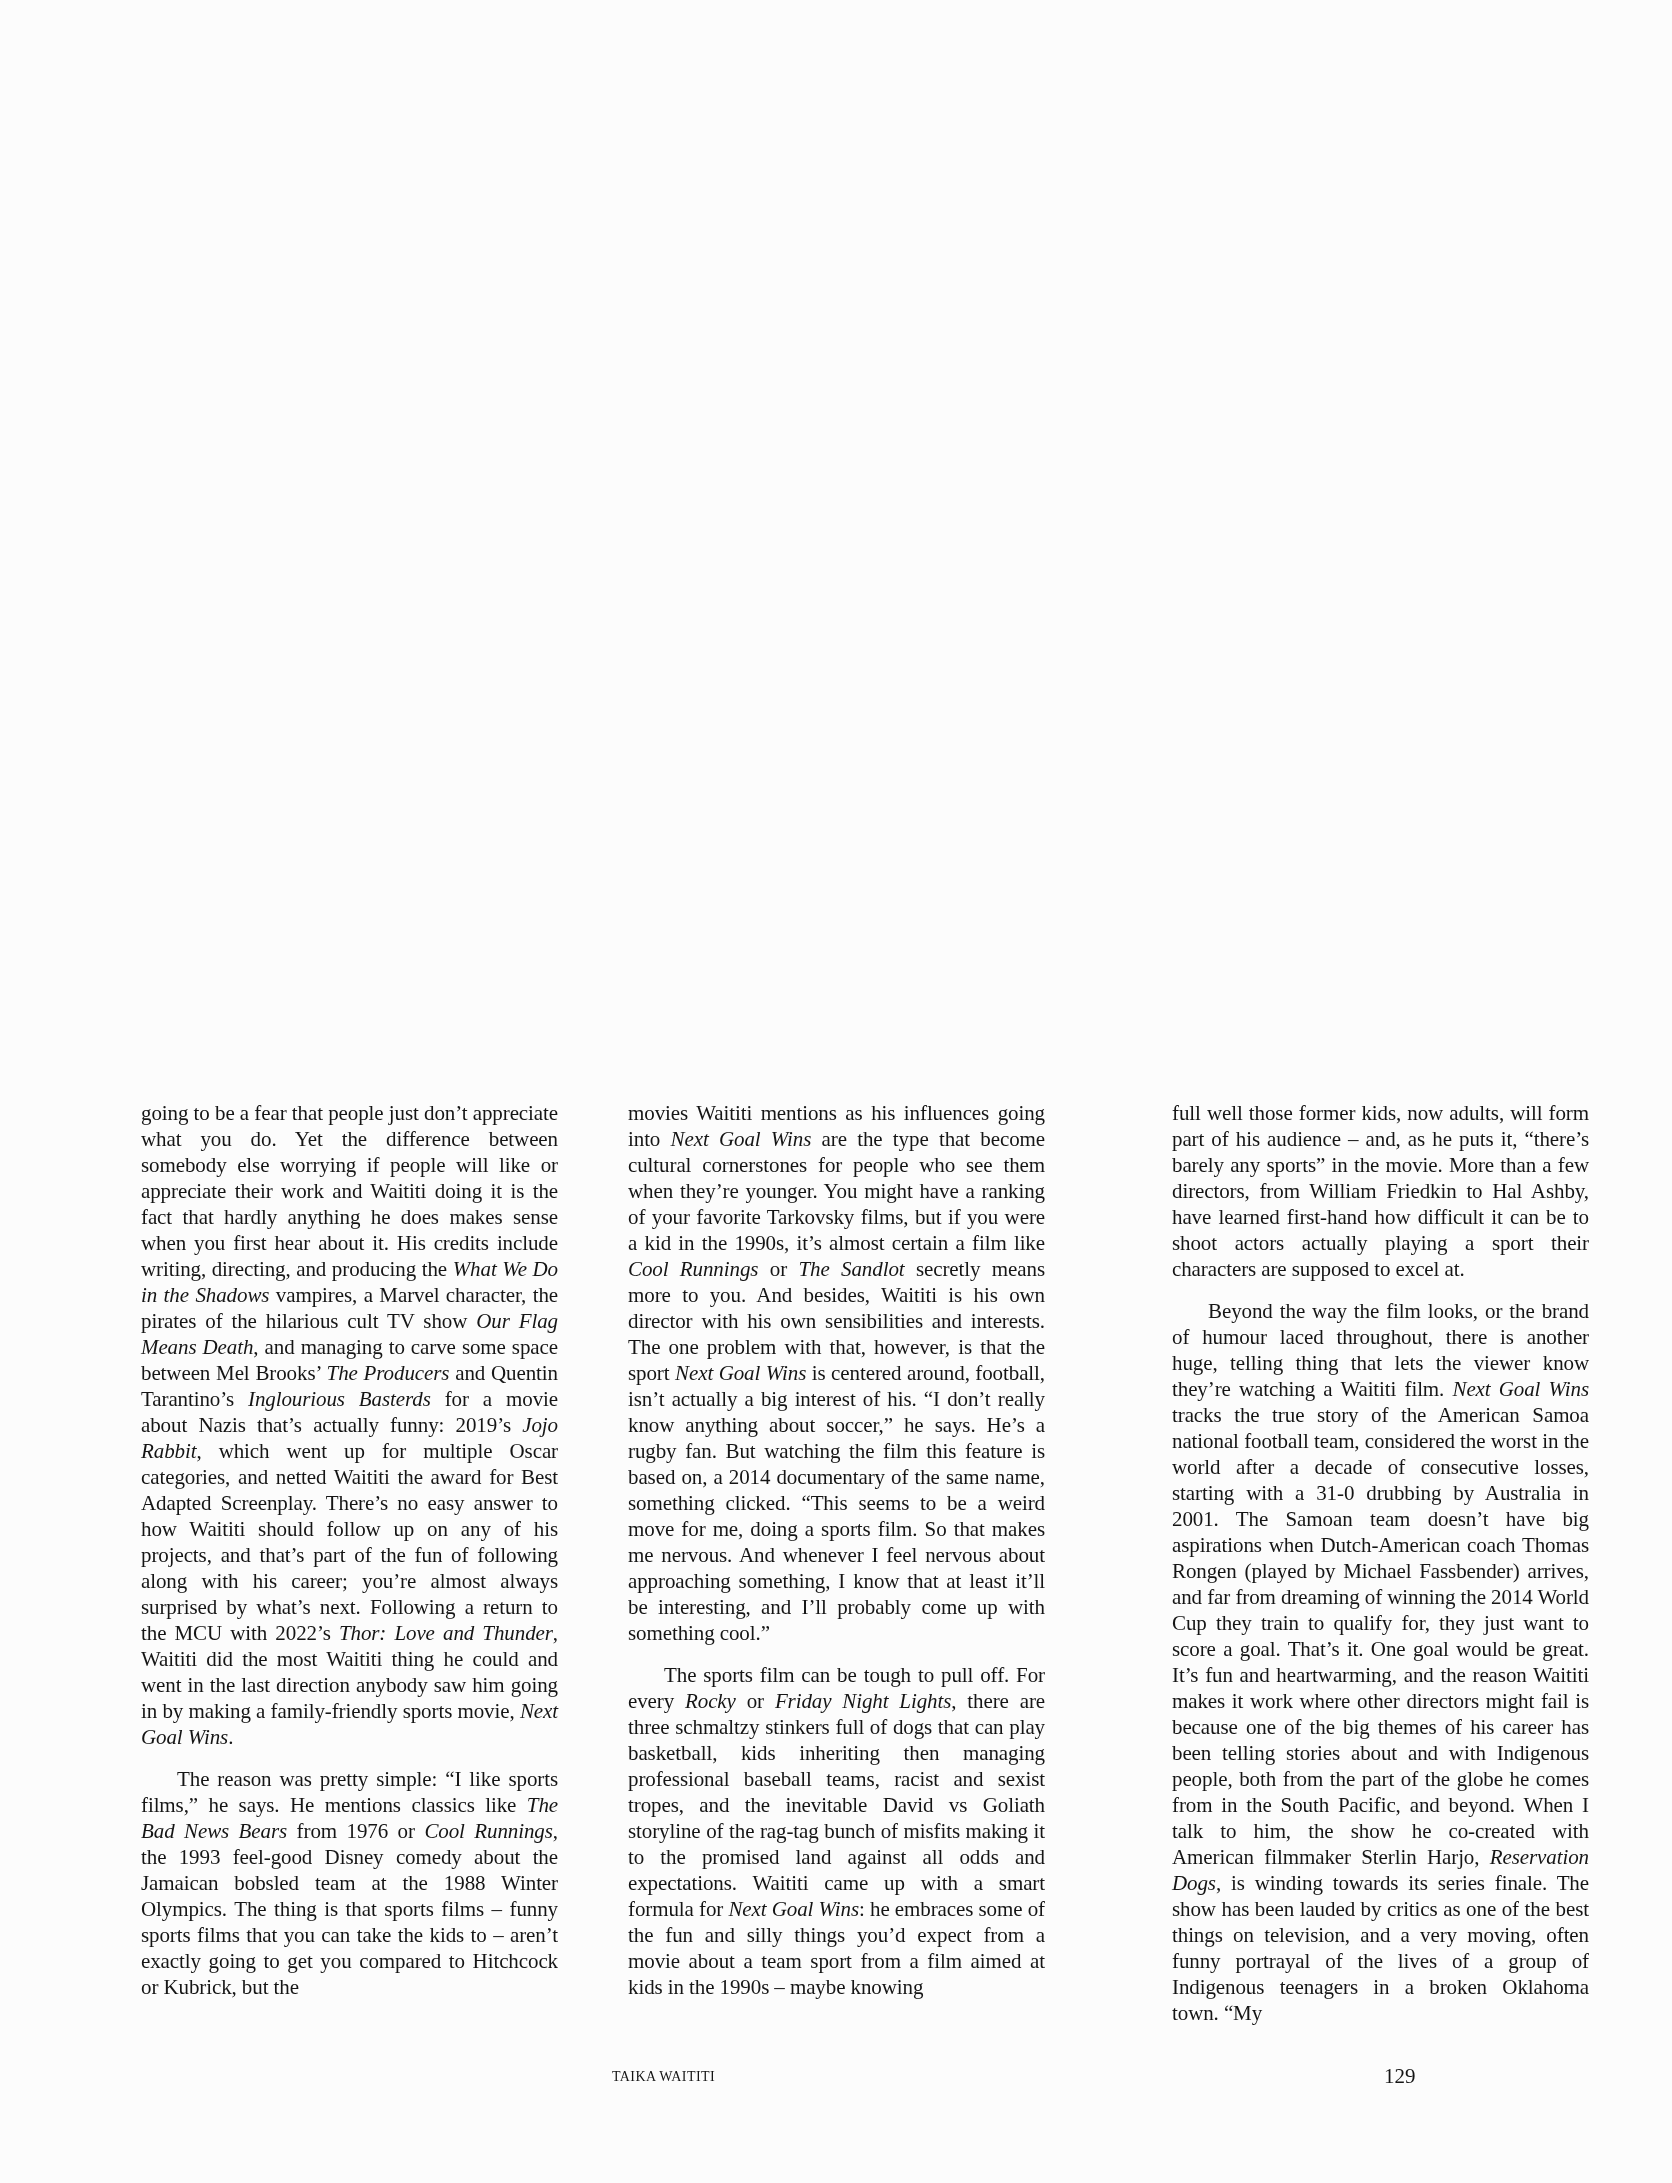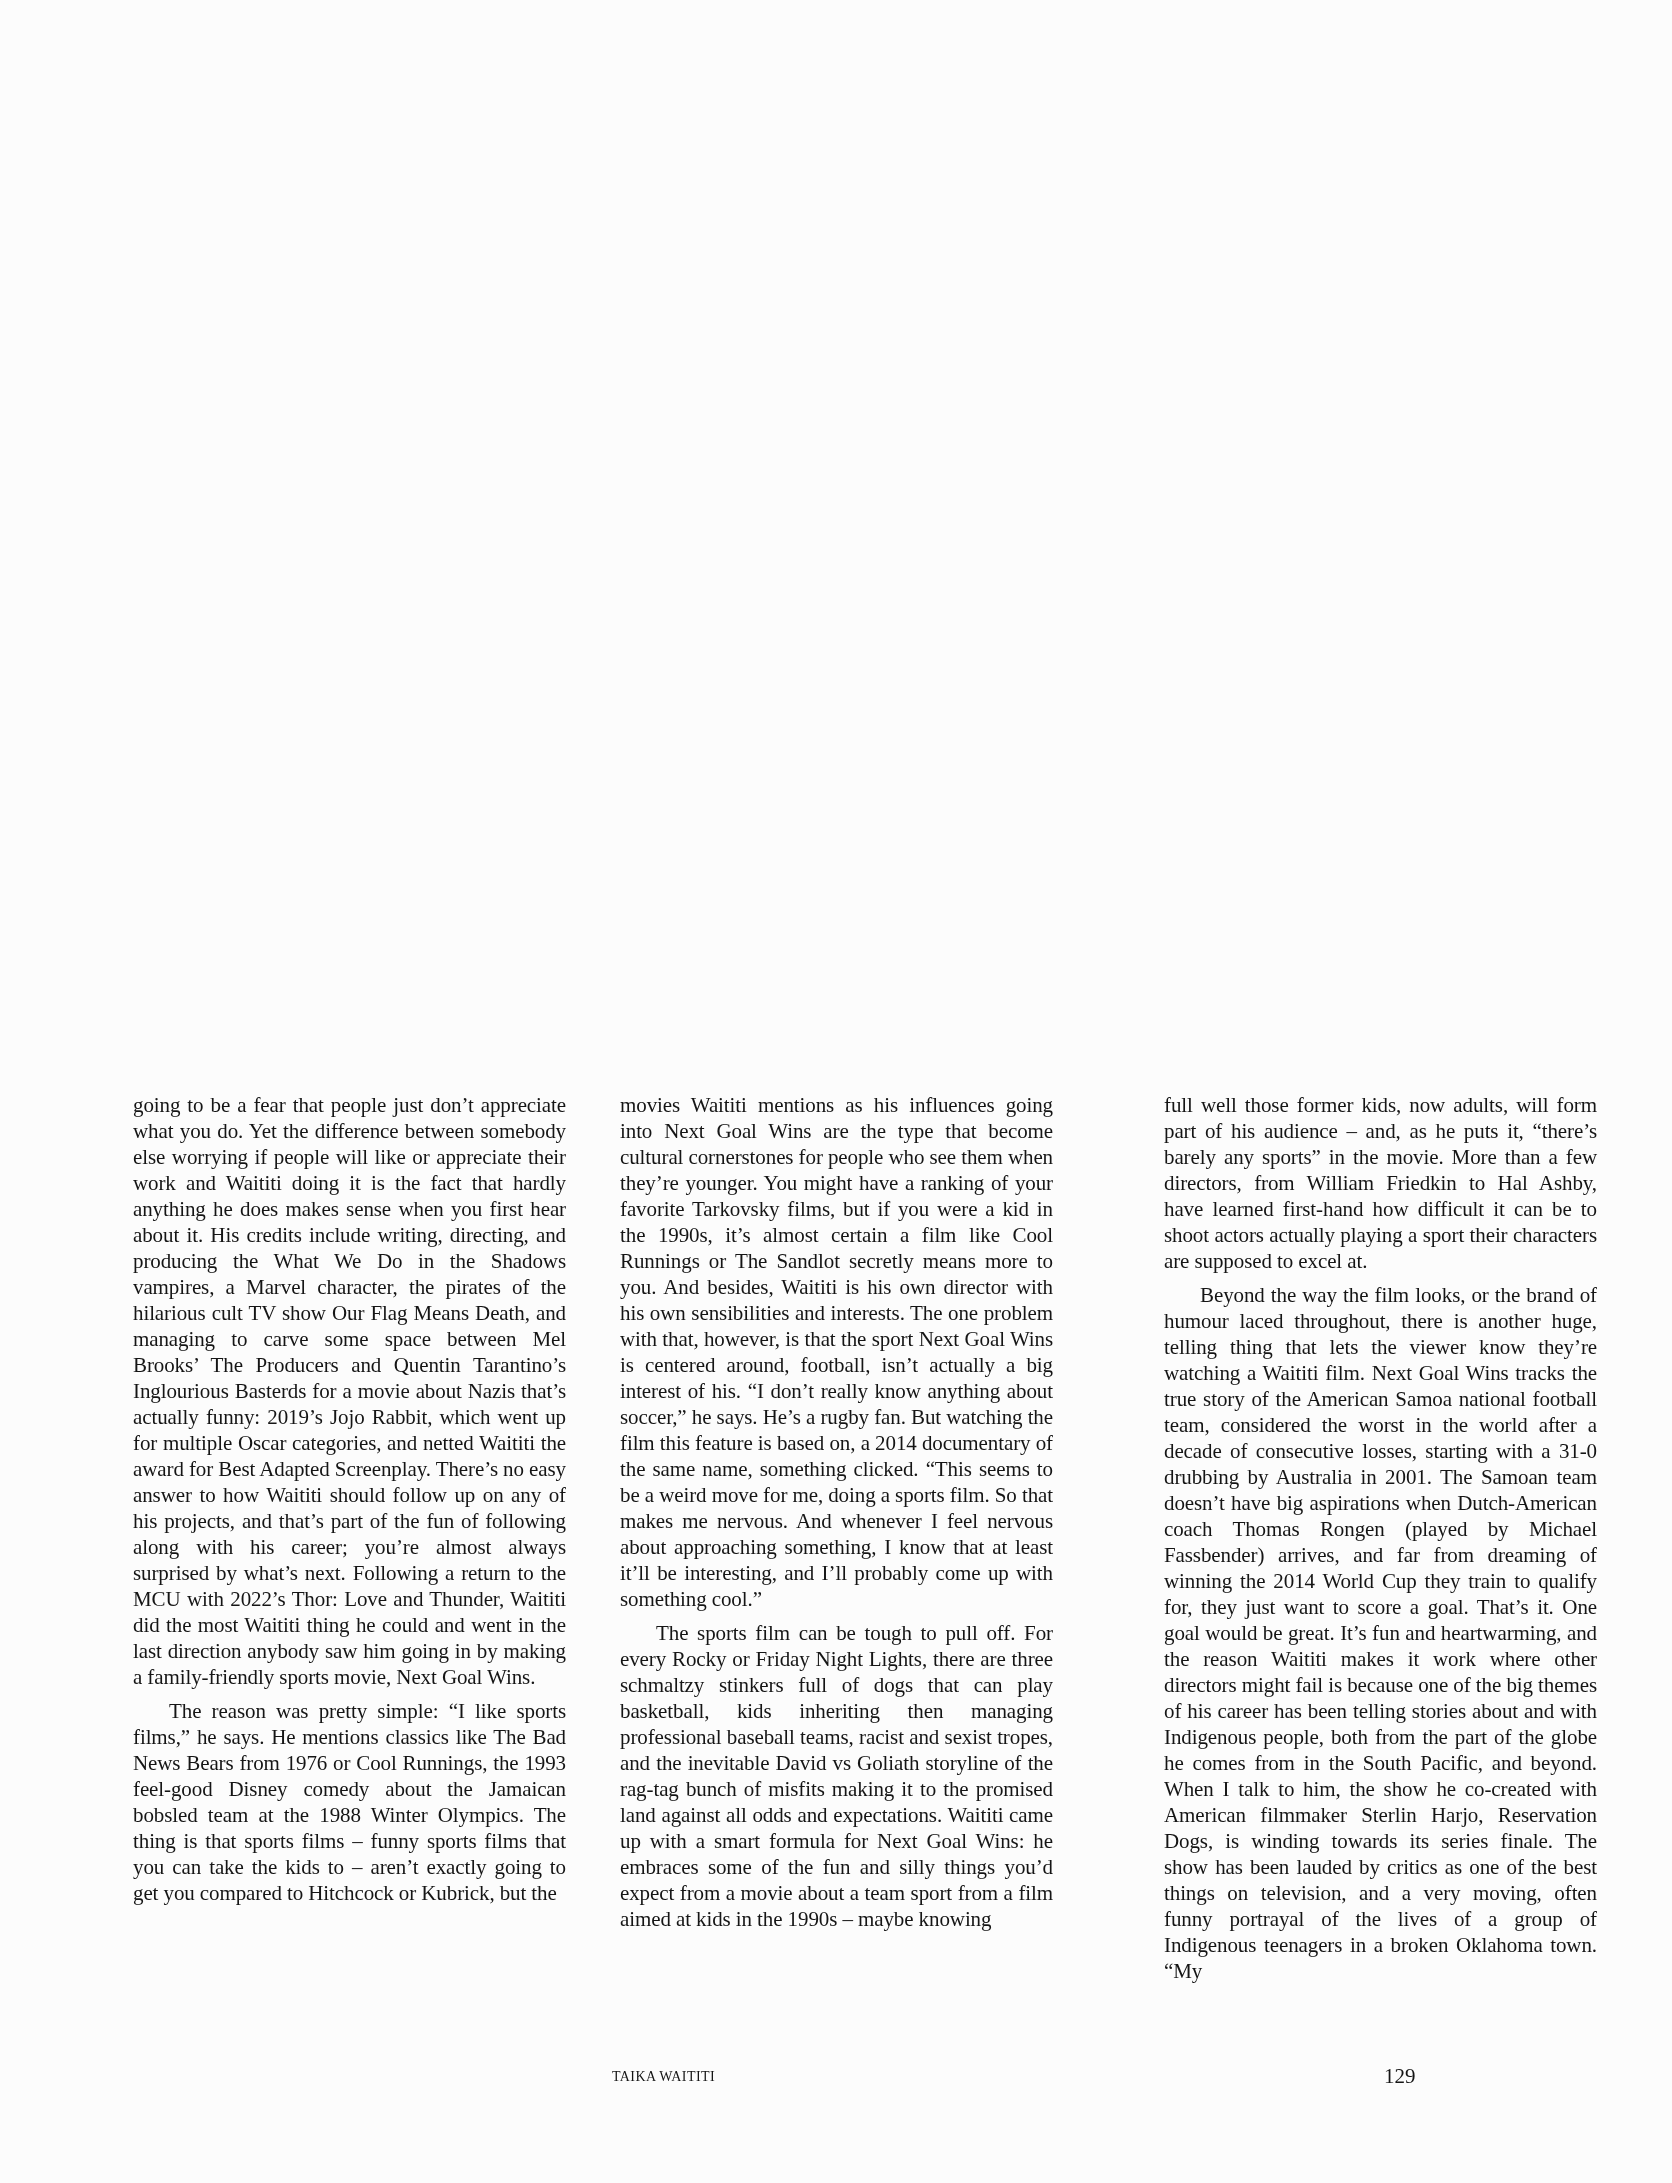--- a/index.html
+++ b/index.html
@@ -25,27 +25,28 @@
     width: 449px;
     font-size: 21px;
     line-height: 26px;
     letter-spacing: -0.1px;
     text-align: justify;
     hyphens: auto;
     -webkit-hyphens: auto;
     color: #151515;
   }
   .col p {
-    margin: 8px;
+    margin: 16px;
     padding: 0;
   }
   .col p.indent {
     text-indent: 36px;
   }
   .it {
+    font-style: italic;
   }
   .footer-title {
     position: absolute;
     left: 612px;
     top: 2065px;
     font-size: 14px;
     letter-spacing: 0.4px;
     line-height: 23px;
     color: #151515;
   }

